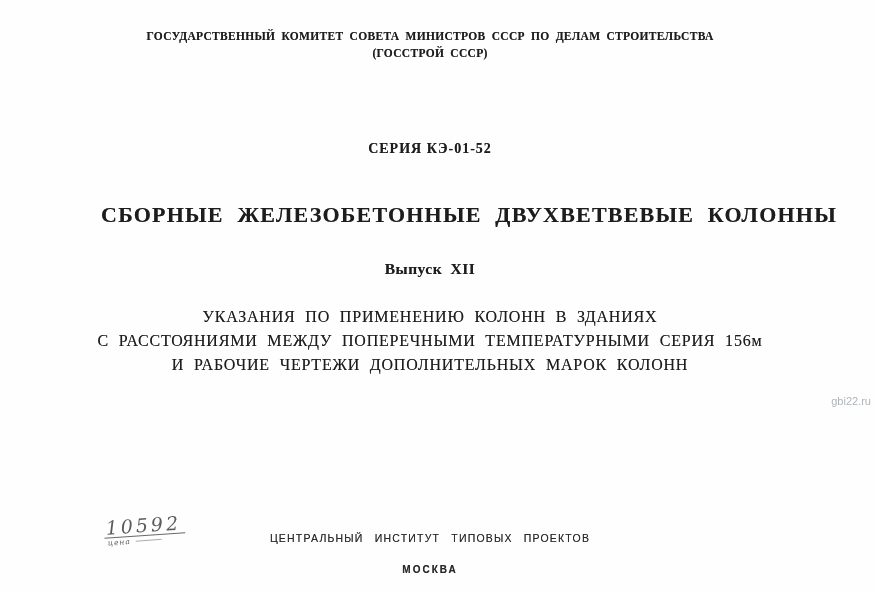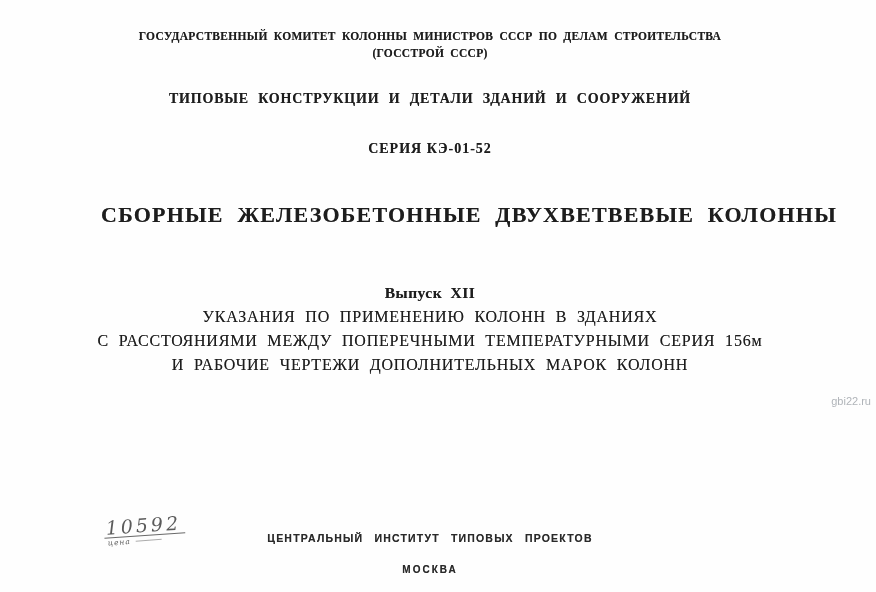--- a/index.html
+++ b/index.html
@@ -50,21 +50,20 @@
     word-spacing: 7px;
     line-height: 26px;
     padding-left: 24px;
   }
   .issue {
     top: 260px;
     font-size: 15.5px;
     font-weight: bold;
     letter-spacing: 0.5px;
     word-spacing: 4px;
-    margin-top: 24px;
   }
   .subtitle {
     top: 305px;
     font-size: 16px;
     font-weight: normal;
     letter-spacing: 0.8px;
     word-spacing: 5px;
     line-height: 24px;
   }
   .watermark {
@@ -107,45 +106,44 @@
     display: inline-block;
     width: 26px;
     height: 1px;
     margin: 0 0 2px 5px;
     background: rgba(70,70,70,0.45);
   }
   .publisher {
     top: 532px;
     font-family: "Liberation Sans", sans-serif;
     font-size: 10.5px;
-    font-weight: bold;
+    font-weight: normal;
     letter-spacing: 1.2px;
     word-spacing: 7px;
     color: #2a2a2a;
   }
   .city {
     top: 564px;
     font-family: "Liberation Sans", sans-serif;
     font-size: 10px;
     font-weight: bold;
     letter-spacing: 2px;
     color: #2a2a2a;
   }
 </style>
 </head>
 <body>
 
 <div class="page">
 
   <div class="col committee inked">
-    <div>ГОСУДАРСТВЕННЫЙ КОМИТЕТ КОЛОННЫ МИНИСТРОВ СССР ПО ДЕЛАМ СТРОИТЕЛЬСТВА</div>
+    <div>ГОСУДАРСТВЕННЫЙ КОМИТЕТ СОВЕТА МИНИСТРОВ СССР ПО ДЕЛАМ СТРОИТЕЛЬСТВА</div>
     <div>(ГОССТРОЙ СССР)</div>
   </div>
 
-  <div class="col category inked">ТИПОВЫЕ КОНСТРУКЦИИ И ДЕТАЛИ ЗДАНИЙ И СООРУЖЕНИЙ</div>
 
   <div class="col series inked">СЕРИЯ КЭ-01-52</div>
 
   <h1 class="col doc-title inked">
     <div>СБОРНЫЕ ЖЕЛЕЗОБЕТОННЫЕ ДВУХВЕТВЕВЫЕ КОЛОННЫ</div>
   </h1>
 
   <div class="col issue inked">Выпуск XII</div>
 
   <div class="col subtitle inked">

